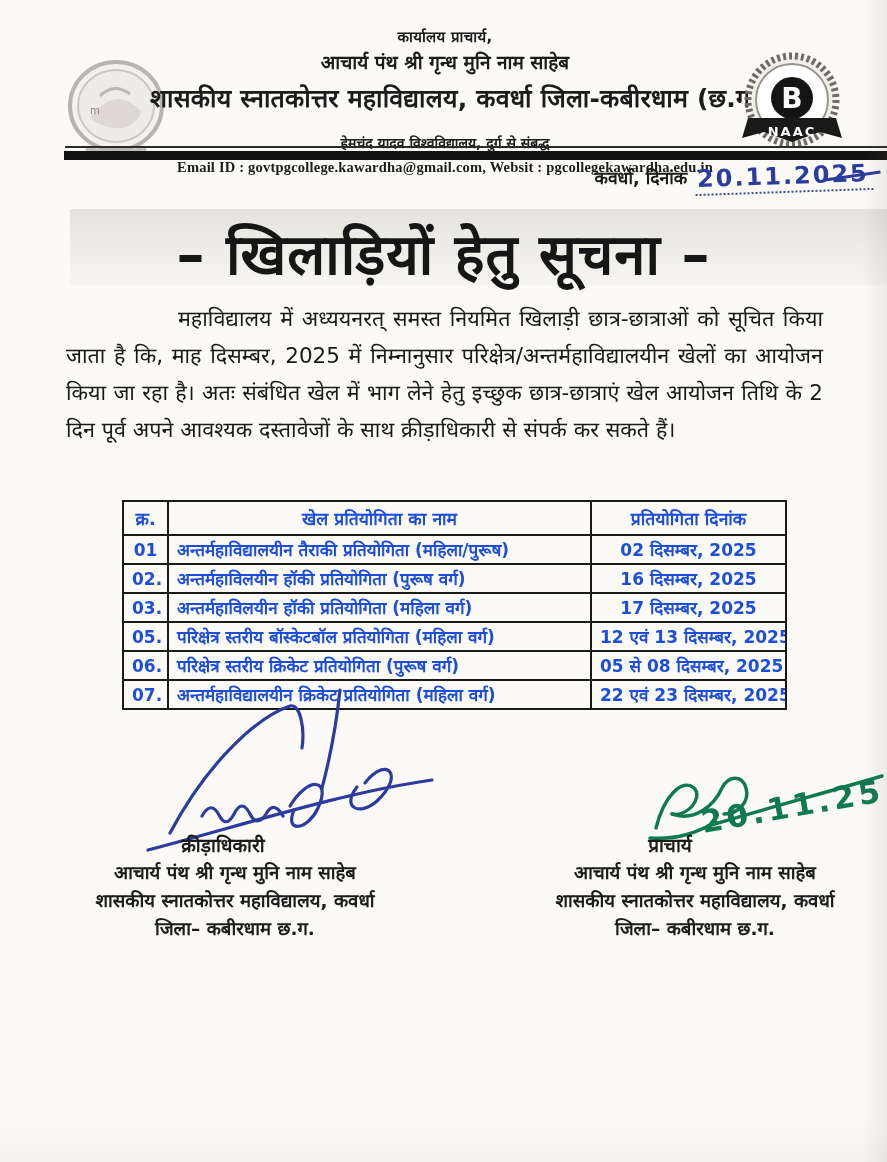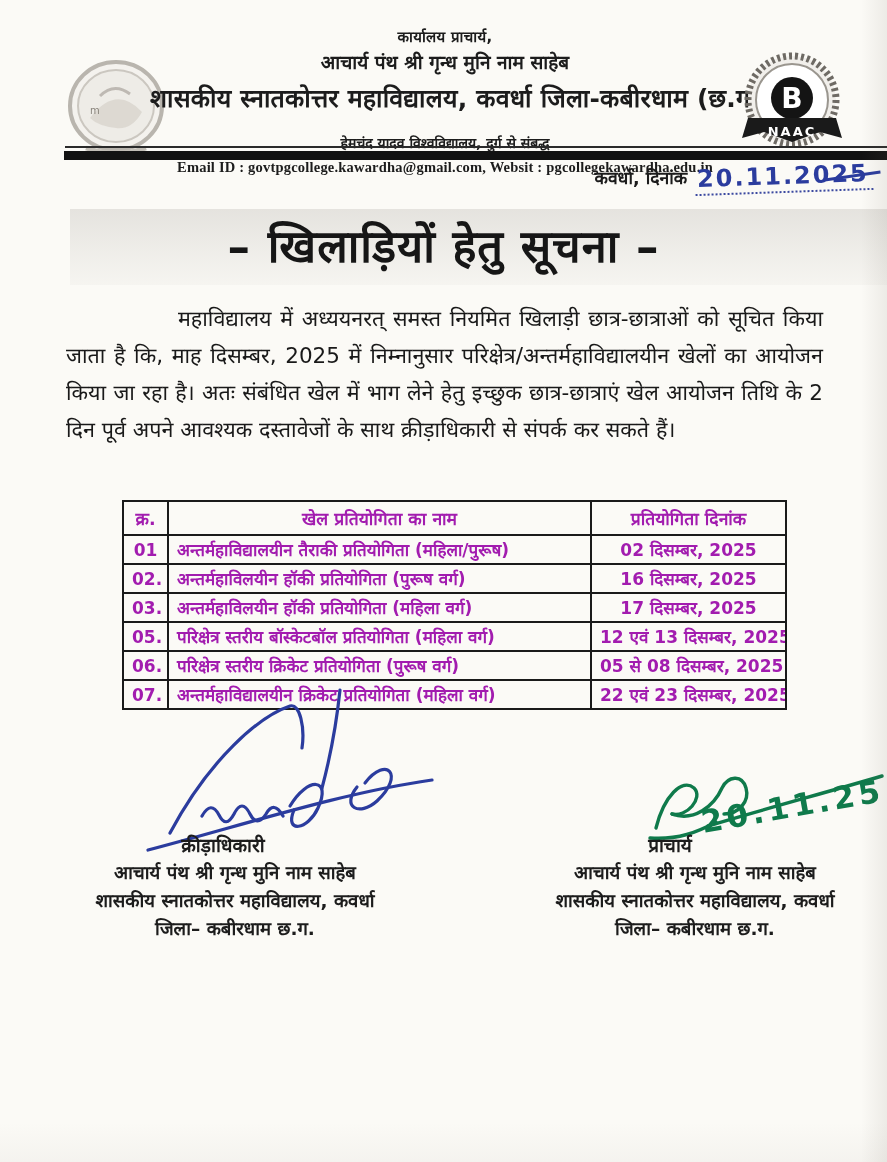--- a/index.html
+++ b/index.html
@@ -63,38 +63,38 @@
   }
 
   
   .title-band {
     position: absolute; left: 70px; top: 209px; width: 817px; height: 76px;
     background: linear-gradient(180deg, rgba(140,135,128,0.20), rgba(150,145,138,0.12) 55%, rgba(150,145,138,0.05));
   }
   .notice-title {
     position: absolute; left: 0; top: 214px; width: 887px;
     text-align: center;
-    font-size: 45px; font-weight: 800; letter-spacing: 1px;
+    font-size: 56px; font-weight: 800; letter-spacing: 1px;
     color: #161616;
   }
 
   
   .notice-body {
     position: absolute; left: 66px; top: 300px; width: 757px;
     font-size: 21.5px; font-weight: 500; line-height: 37px;
     text-align: justify; text-indent: 112px;
     color: #191919;
   }
 
   
   table.schedule {
     position: absolute; left: 122px; top: 500px;
     border-collapse: collapse; table-layout: fixed;
     width: 663px;
-    font-size: 17px; font-weight: 600; color: #a21caf;
+    font-size: 17px; font-weight: 600; color: #1d4ed8;
   }
   table.schedule th, table.schedule td {
     border: 2px solid #1a1a1a;
     padding: 2px 8px;
     overflow: hidden; white-space: nowrap;
   }
   table.schedule th { height: 34px; font-size: 17.5px; font-weight: 800; text-align: center; }
   table.schedule td { height: 22px; }
   .col-sn  { width: 45px; }
   .col-name{ width: 423px; }

